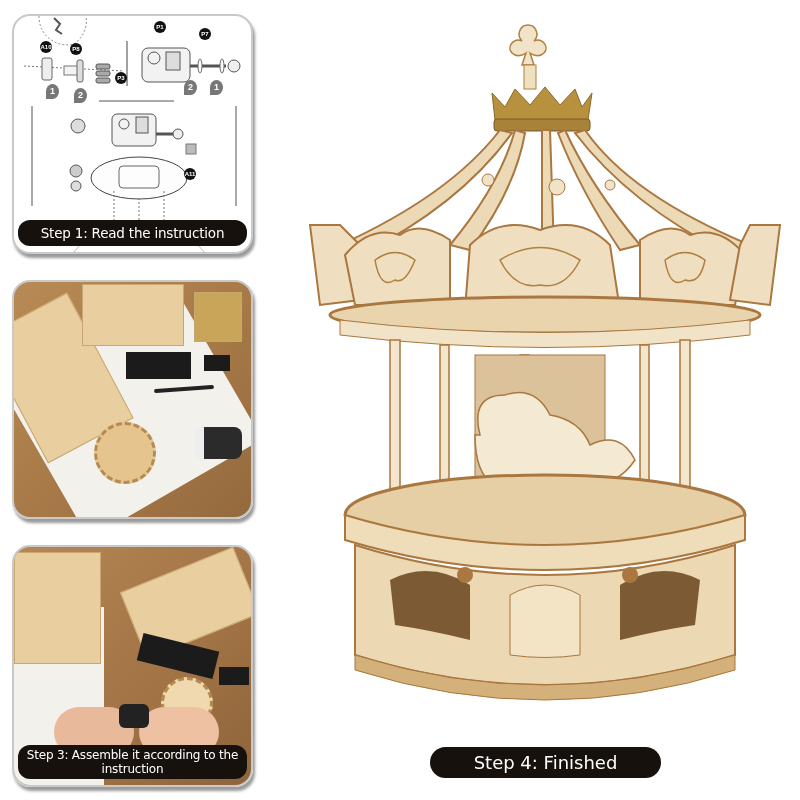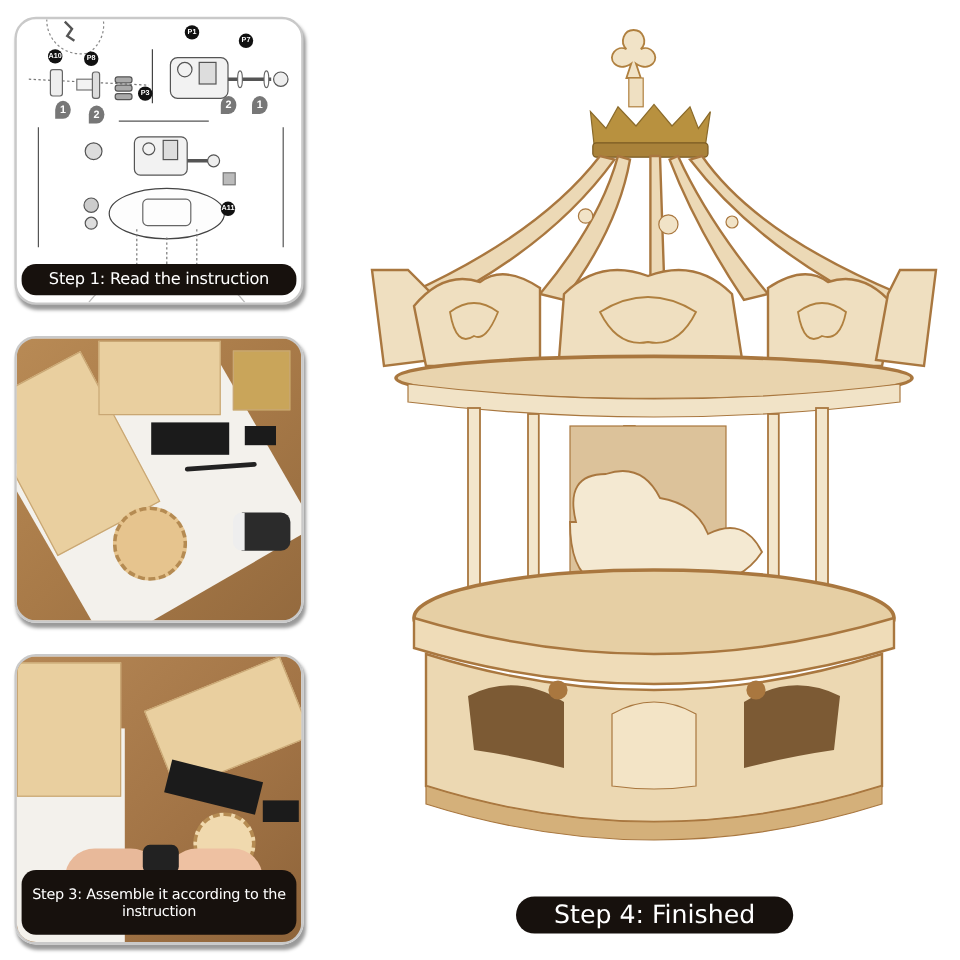--- a/index.html
+++ b/index.html
@@ -17,26 +17,26 @@
   #p1 { top: 14px; height: 236px; background: #ffffff; }
   #p2 { top: 280px; height: 235px; background: linear-gradient(135deg,#b88a55 0%,#a87a48 50%,#946a3e 100%); }
   #p3 { top: 545px; height: 238px; background: linear-gradient(135deg,#b58755 0%,#a17345 60%,#8e643a 100%); }
 
   .caption {
     position: absolute; left: 4px; right: 4px; bottom: 6px;
     background: #17110d; color: #ffffff; border-radius: 12px;
     font-family: "DejaVu Sans", sans-serif; font-size: 13.5px; text-align: center;
     padding: 5px 6px; line-height: 16px; letter-spacing: -0.2px; margin-top: 24px;
   }
-  #p3 .caption { font-size: 12px; line-height: 14px; padding: 13px 6px; }
+  #p3 .caption { font-size: 12px; line-height: 14px; padding: 3px 6px; }
 
   .final-caption {
     position: absolute; left: 430px; top: 747px; width: 231px; height: 31px;
     background: #17110d; color: #fff; border-radius: 16px;
-    font-family: "DejaVu Sans", sans-serif; font-size: 21px; line-height: 31px; text-align: center;
+    font-family: "DejaVu Sans", sans-serif; font-size: 18px; line-height: 31px; text-align: center;
   }
 
   
   .badge { position:absolute; width:12px; height:12px; border-radius:50%; background:#111; color:#fff; font-size:6px; line-height:12px; text-align:center; font-weight:bold; }
   .num { position:absolute; width:13px; height:15px; border-radius:50% 50% 50% 0; background:#777; color:#fff; font-size:9px; line-height:15px; text-align:center; font-weight:bold; }
 
   .carousel { position: absolute; left: 300px; top: 15px; width: 490px; height: 700px; }
 
   
   .sheet { position:absolute; background:#e9cf9f; border:1px solid #c9a774; }

